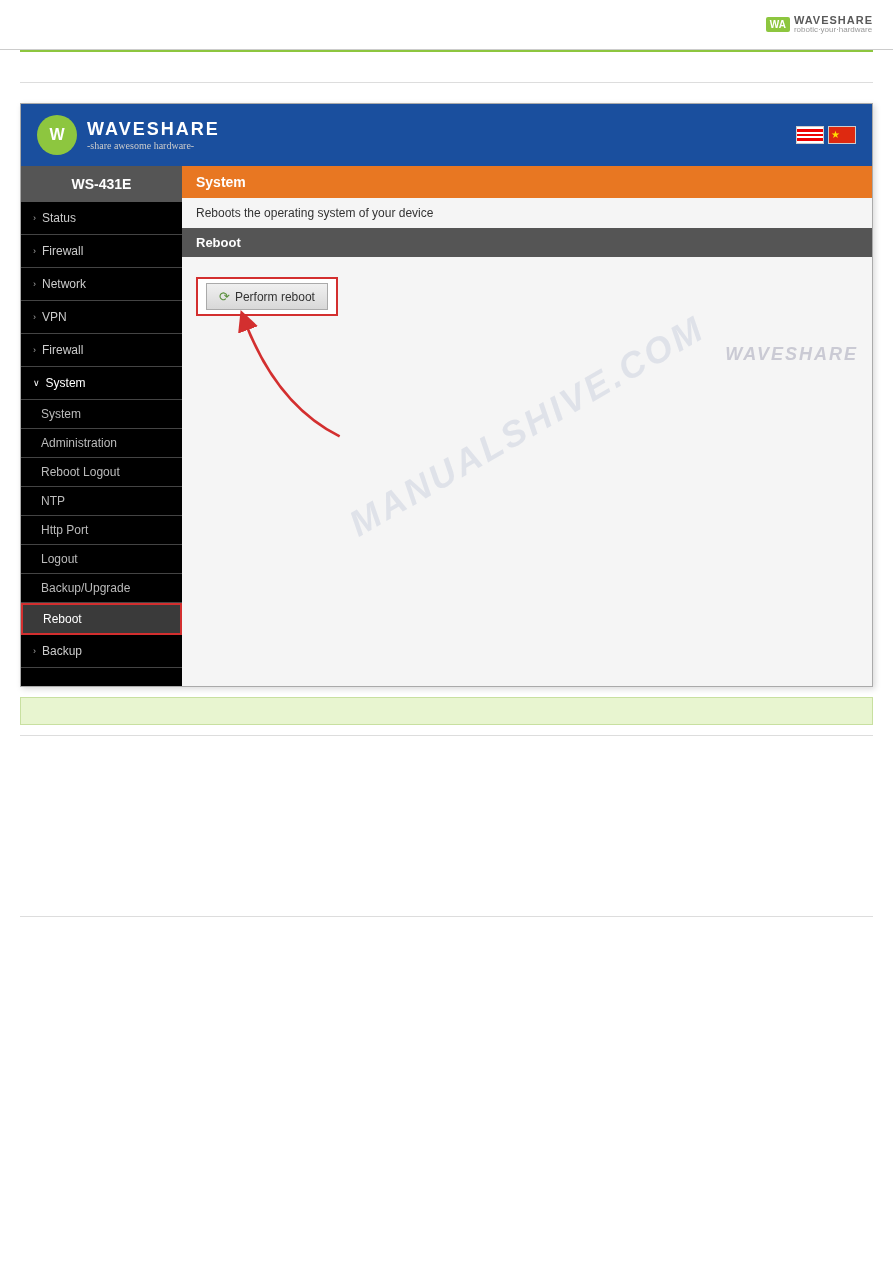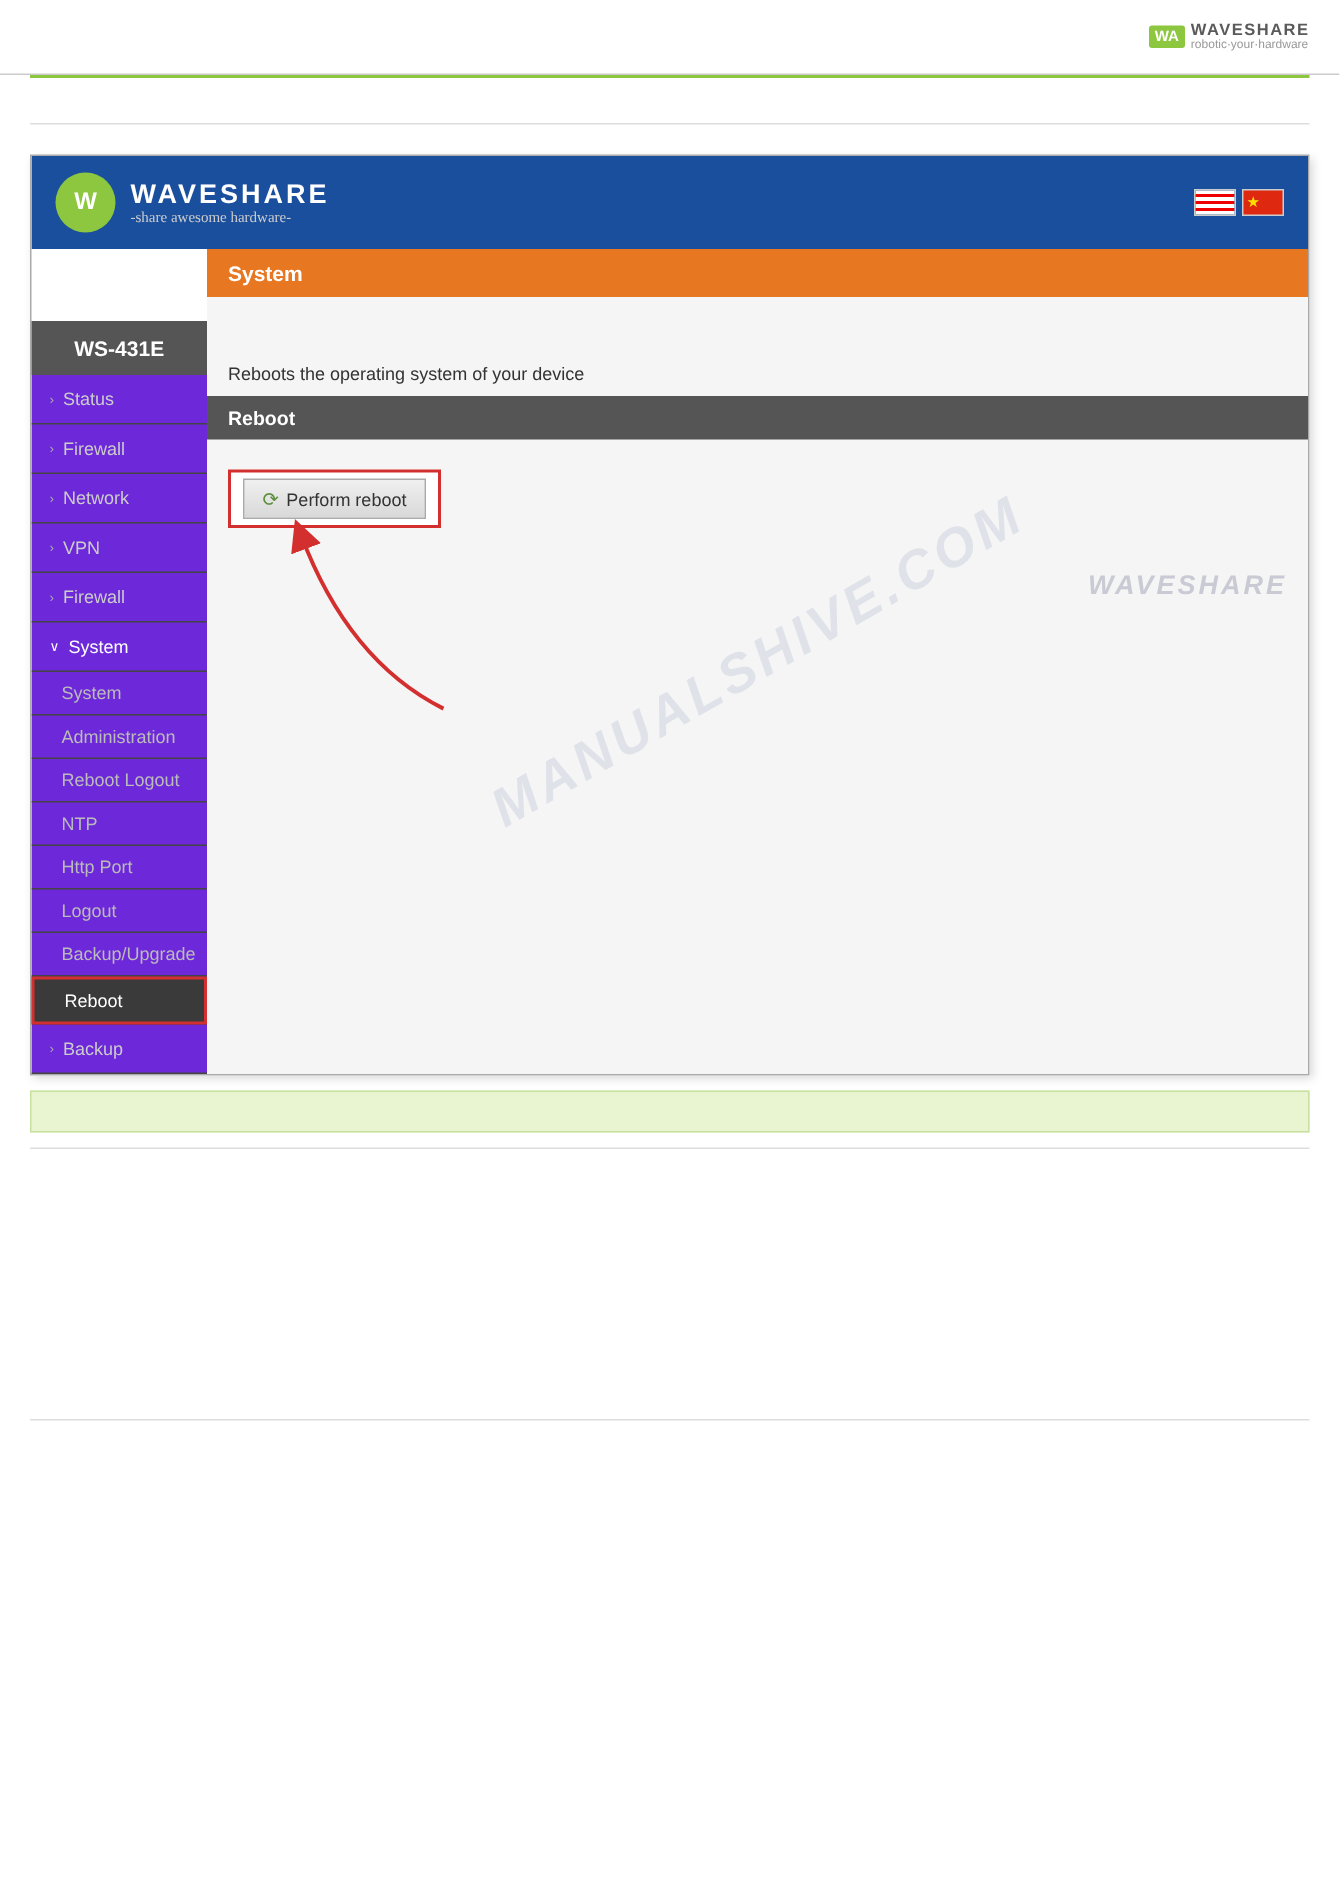--- a/index.html
+++ b/index.html
@@ -160,24 +160,23 @@
 
     
     .router-body {
       display: flex;
       flex: 1;
       min-height: 520px;
     }
 
     
     .router-sidebar {
-      background: #6d28d9;
-      width: 117px;
+      background: #000000;
+      width: 161px;
       flex-shrink: 0;
-      margin-top: 48px;
     }
     .device-name {
       background: #555;
       color: #fff;
       text-align: center;
       padding: 10px 8px;
       font-size: 14px;
       font-weight: bold;
     }
     .sidebar-nav-item {
@@ -227,21 +226,20 @@
       color: #fff;
       padding: 8px 14px;
       font-size: 14px;
       font-weight: bold;
     }
     .system-desc {
       padding: 8px 14px;
       font-size: 12px;
       color: #333;
       background: #f5f5f5;
-      margin-top: 36px;
     }
     .reboot-section-header {
       background: #555;
       color: #fff;
       padding: 7px 14px;
       font-size: 13px;
       font-weight: bold;
     }
     .reboot-content {
       padding: 20px 14px;

